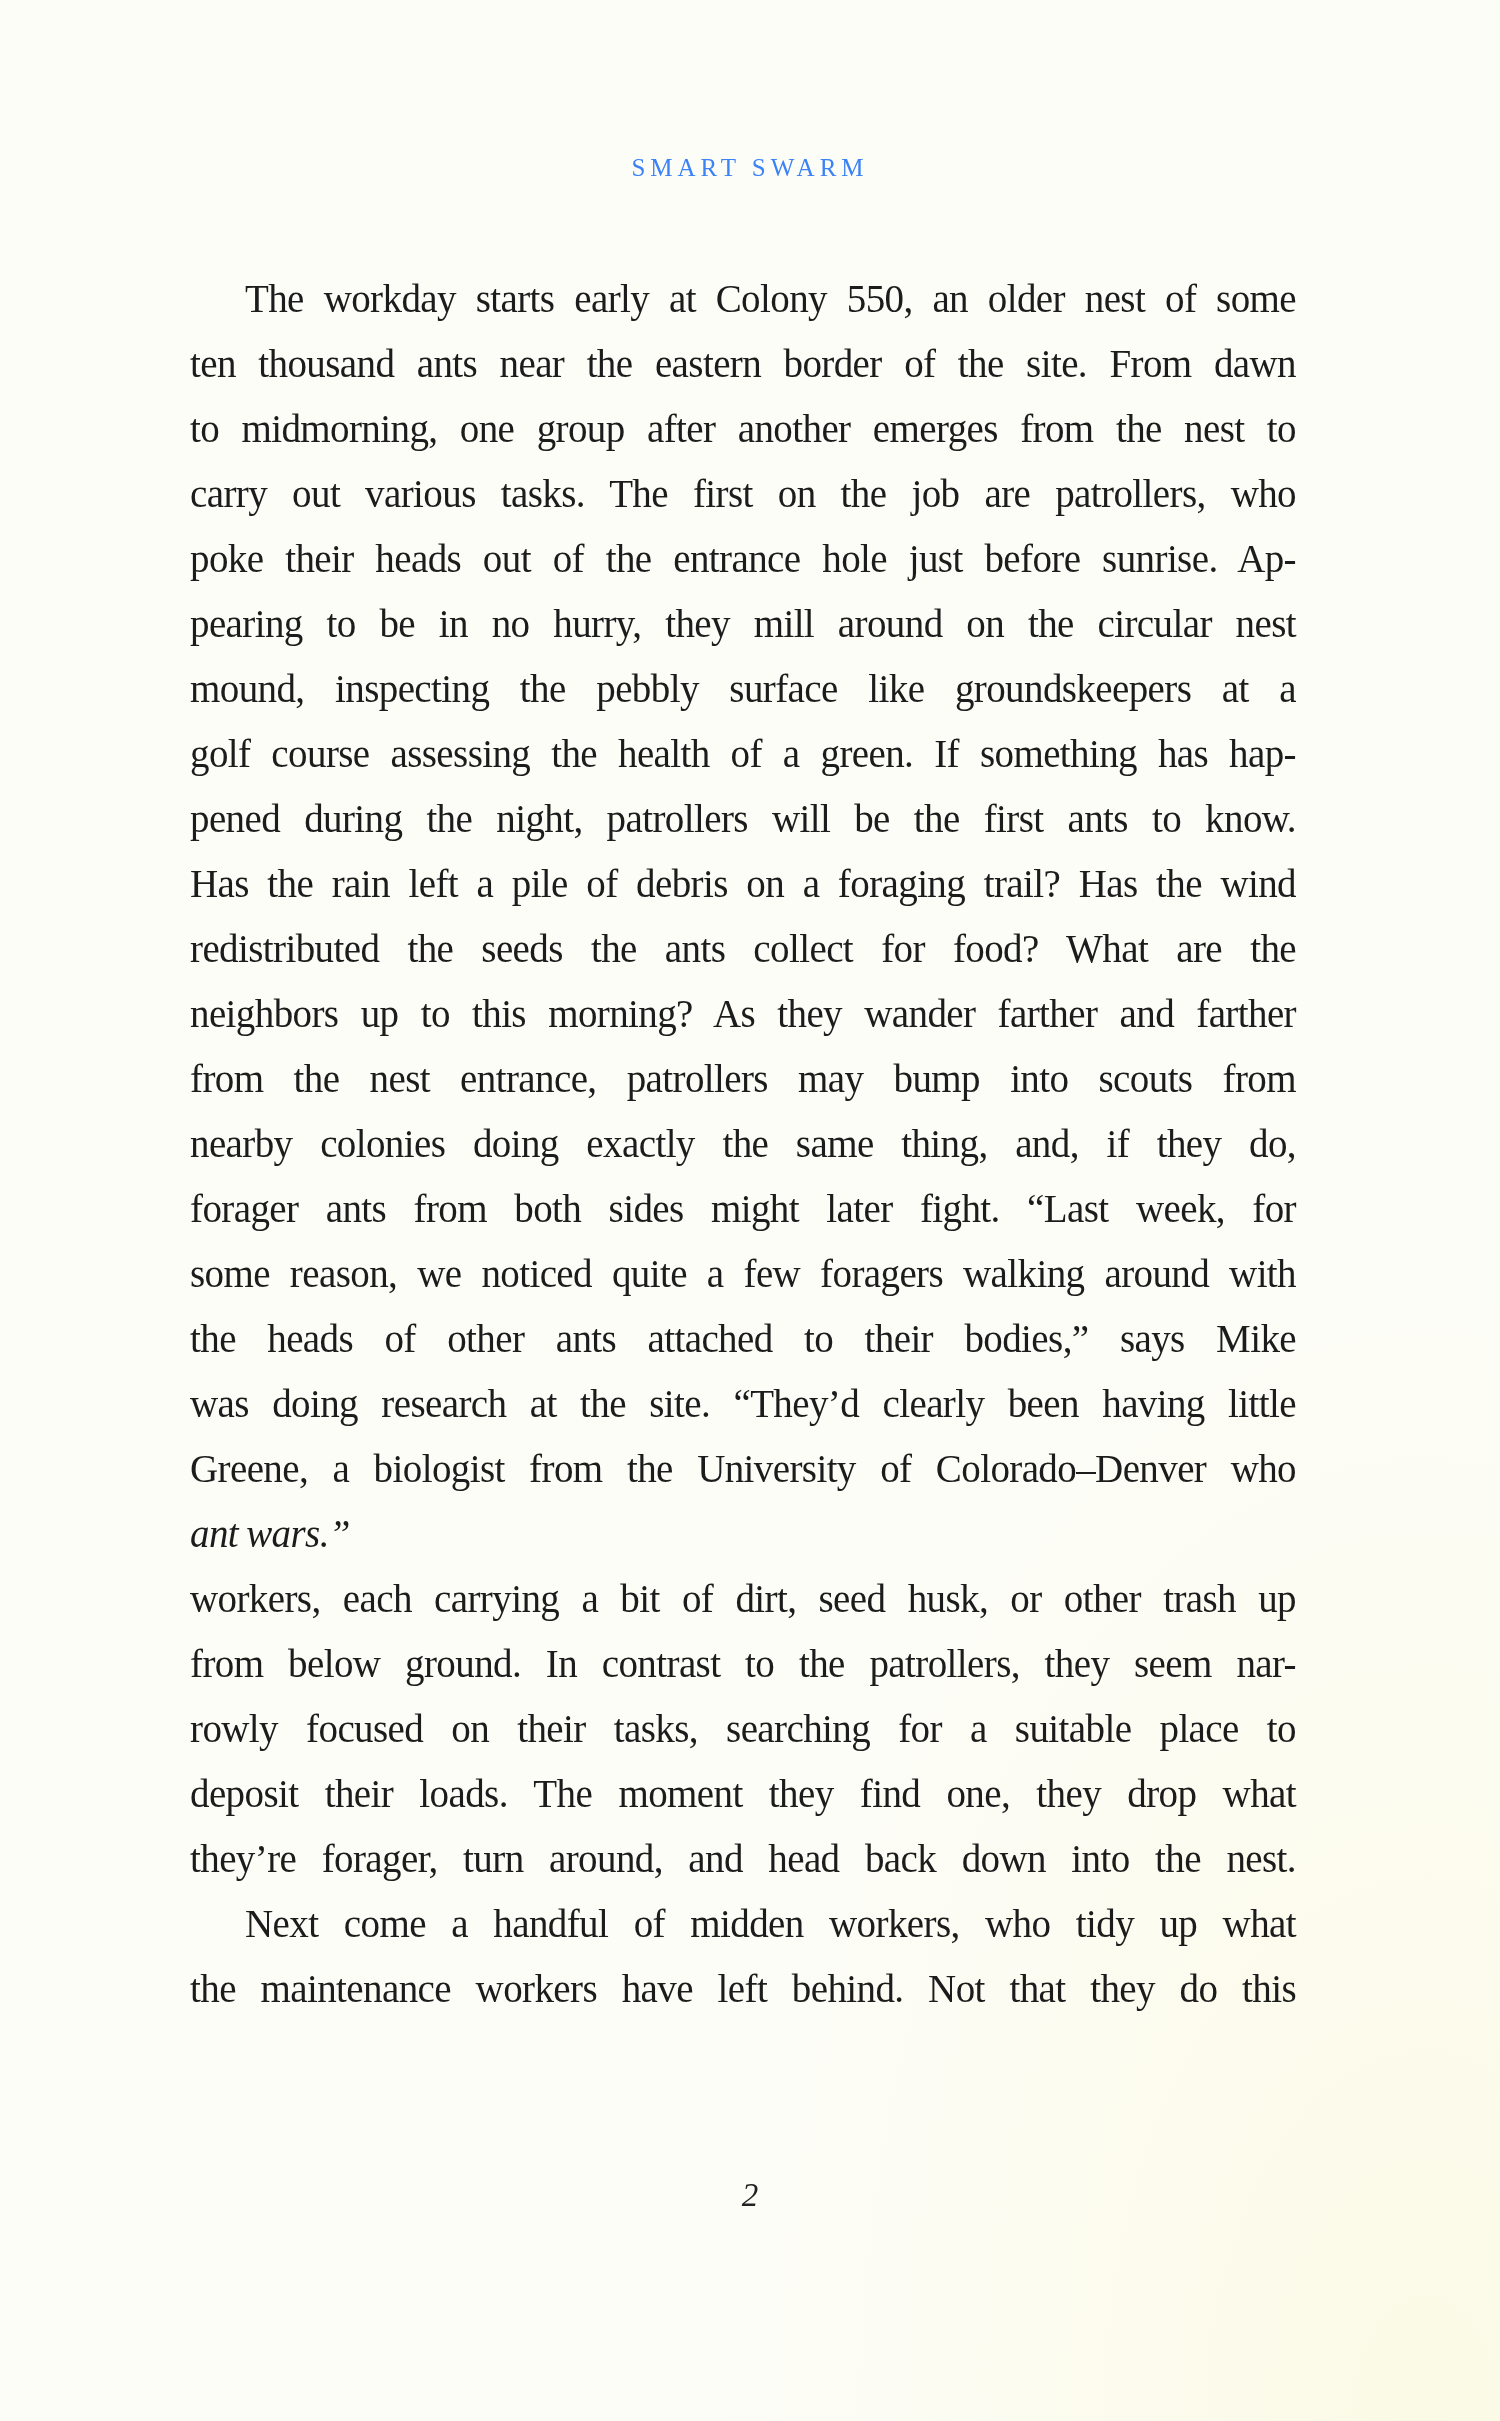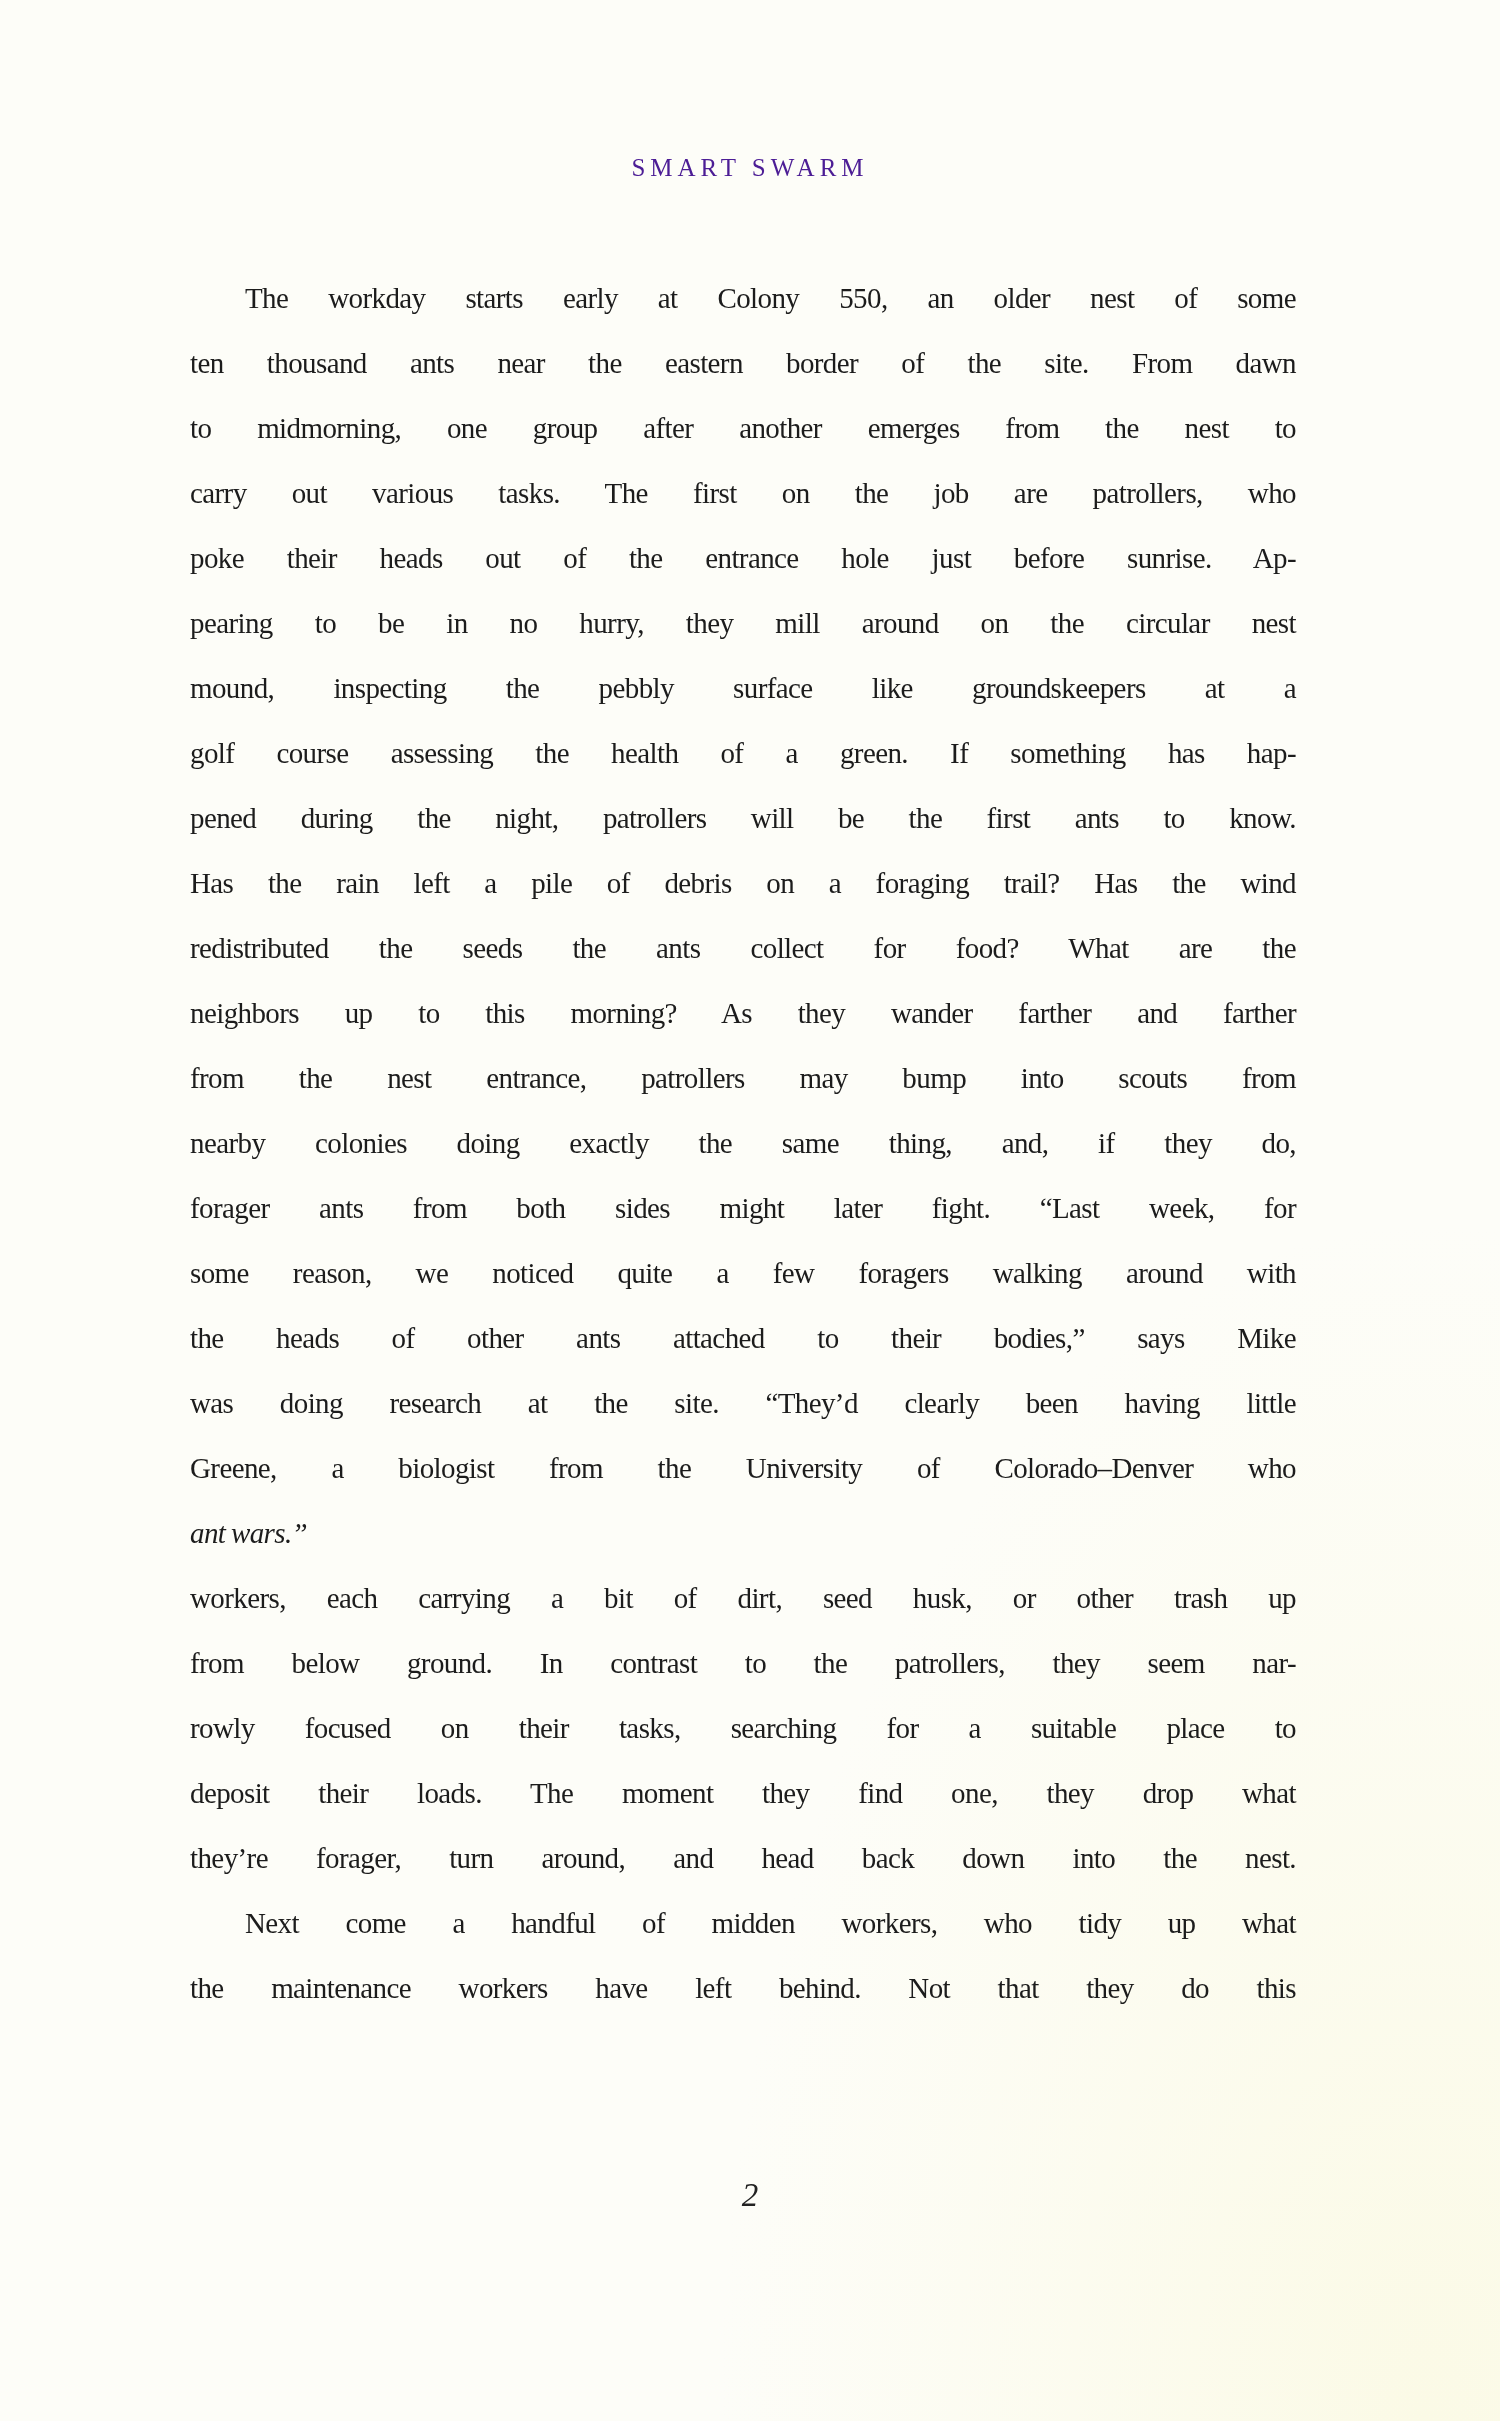--- a/index.html
+++ b/index.html
@@ -24,33 +24,33 @@
     }
     .running-head {
       position: absolute;
       top: 153px;
       left: 0;
       width: 1500px;
       text-align: center;
       font-size: 25px;
       letter-spacing: 5px;
       line-height: 30px;
-      color: #4c1d95;
+      color: #3b82f6;
     }
     .body-text {
       position: absolute;
       left: 190px;
       top: 266px;
       width: 1106px;
     }
     .line {
       display: block;
       height: 65px;
       line-height: 65px;
-      font-size: 29px;
+      font-size: 39px;
       white-space: nowrap;
       text-align: justify;
       text-align-last: justify;
       letter-spacing: -0.6px;
       word-spacing: -1px;
       overflow: visible;
     }
     .line.indent {
       padding-left: 55px;
     }

